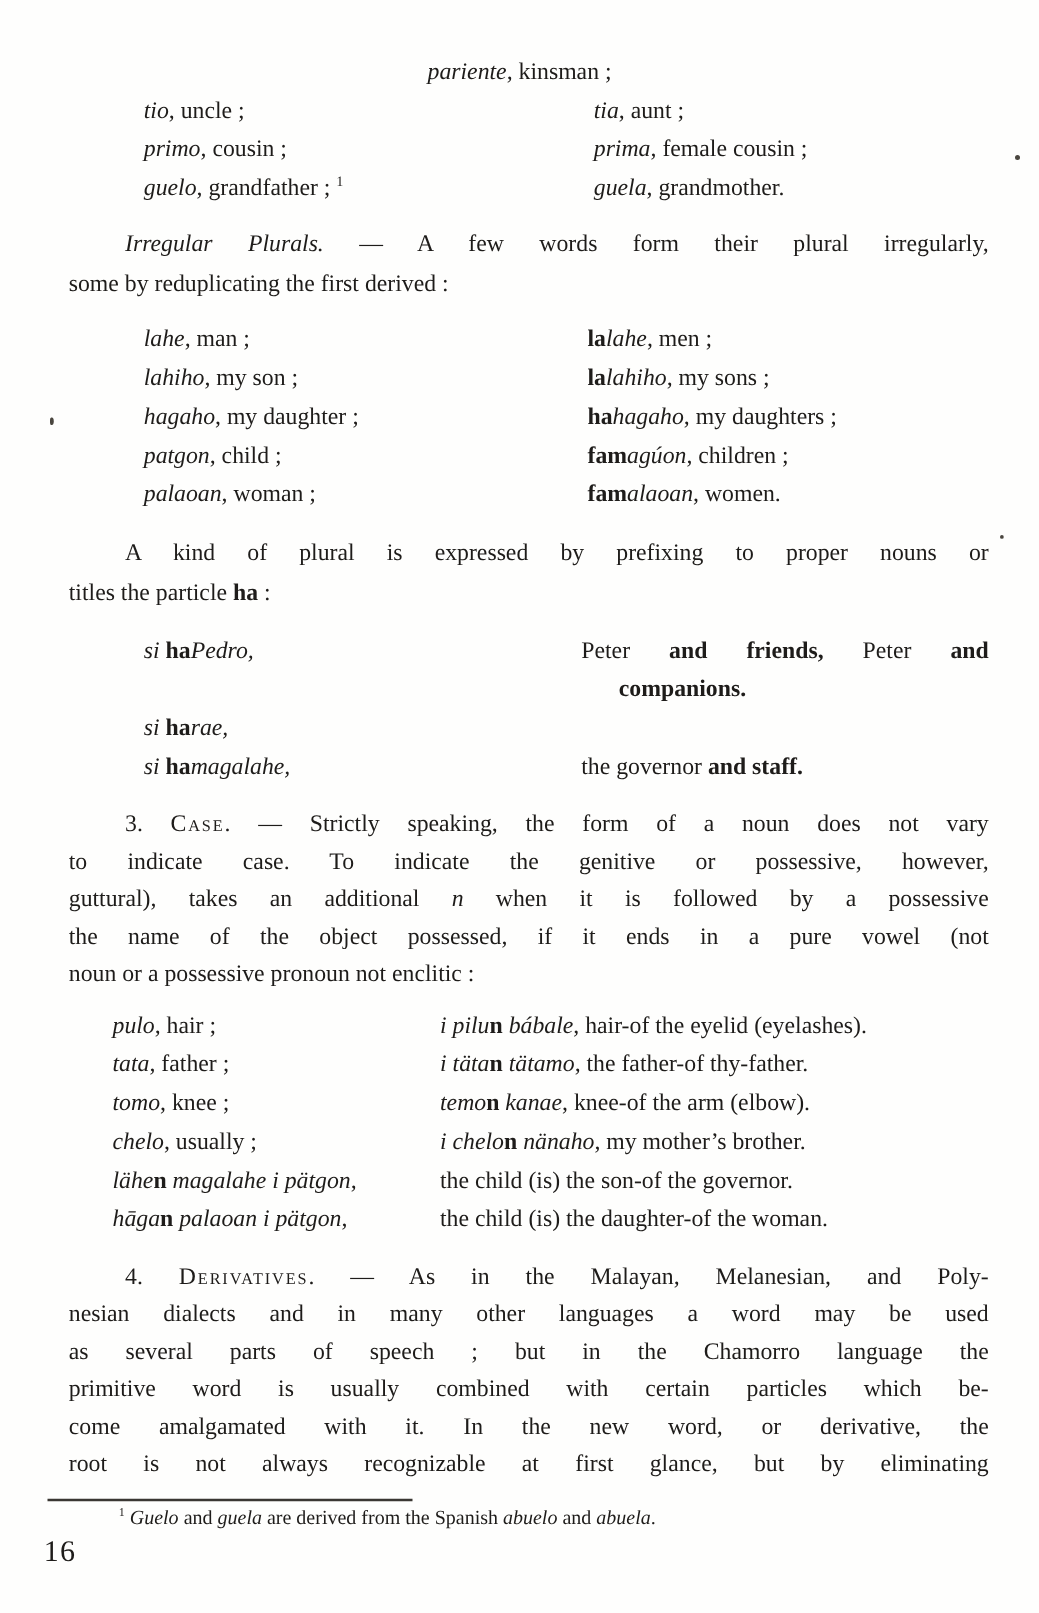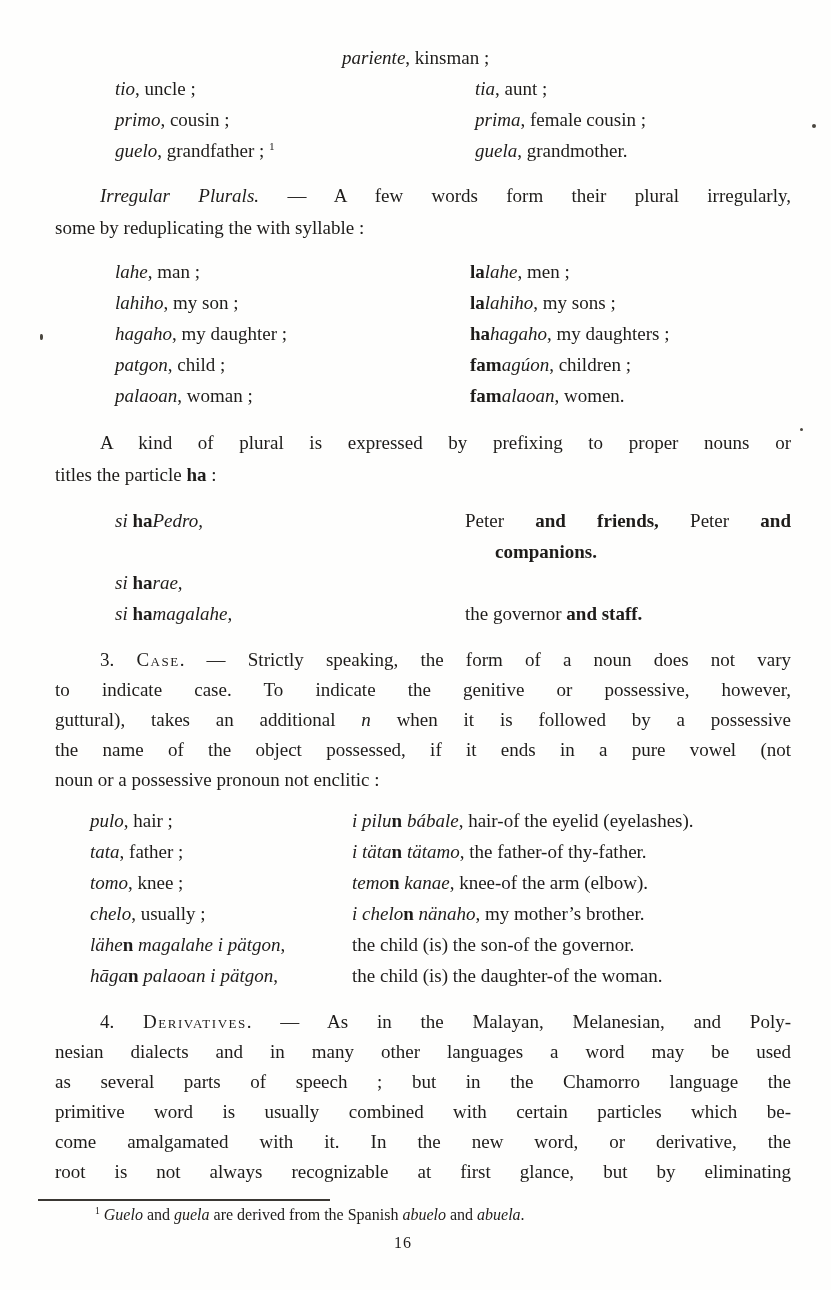--- a/index.html
+++ b/index.html
@@ -39,21 +39,21 @@
   .p-deriv{margin-top:16px;line-height:30px;}
   .pline{display:block;}
   .fill{text-align:justify;text-align-last:justify;}
   .indent{text-indent:45px;}
   .cont{padding-left:30px;}
   .sitable .right .pline{width:326px;}
   
   .footrule{margin-top:12px;margin-left:-17px;width:292px;
     border-top:2px solid #3a3733;height:0;}
   .footnote{margin-top:4px;margin-left:40px;font-size:16px;line-height:20px;}
-  .pageno{margin-top:2px;text-align:center;font-size:16px;
+  .pageno{margin-top:2px;text-align:left;font-size:24px;
     letter-spacing:1px;transform:translateX(-20px);}
   .artifact{position:absolute;background:#4a463f;border-radius:50%;}
   .a1{width:4px;height:4px;left:812px;top:124px;}
   .a2{width:3px;height:6px;left:40px;top:334px;border-radius:40% 60% 60% 40%;}
   .a3{width:3px;height:3px;left:800px;top:428px;}
 </style>
 </head>
 <body>
 
 <div class="page">
@@ -69,21 +69,21 @@
       <div class="rich"><span class="s-i">prima</span><span class="s-n">, female cousin ;</span></div>
     </div>
     <div class="vrow">
       <div class="rich"><span class="s-i">guelo</span><span class="s-n">, grandfather ; </span><sup class="s-sup">1</sup></div>
       <div class="rich"><span class="s-i">guela</span><span class="s-n">, grandmother.</span></div>
     </div>
   </div>
 
   <div class="para p-irregular">
     <div class="pline fill indent rich"><span class="s-i">Irregular Plurals.</span><span class="s-n"> — A few words form their plural irregularly,</span></div>
-    <div class="pline rich"><span class="s-n">some by reduplicating the with syllable :</span></div>
+    <div class="pline rich"><span class="s-n">some by reduplicating the first derived :</span></div>
   </div>
 
   <div class="vtable plural">
     <div class="vrow">
       <div class="rich"><span class="s-i">lahe</span><span class="s-n">, man ;</span></div>
       <div class="rich"><span class="s-b">la</span><span class="s-i">lahe</span><span class="s-n">, men ;</span></div>
     </div>
     <div class="vrow">
       <div class="rich"><span class="s-i">lahiho</span><span class="s-n">, my son ;</span></div>
       <div class="rich"><span class="s-b">la</span><span class="s-i">lahiho</span><span class="s-n">, my sons ;</span></div>

